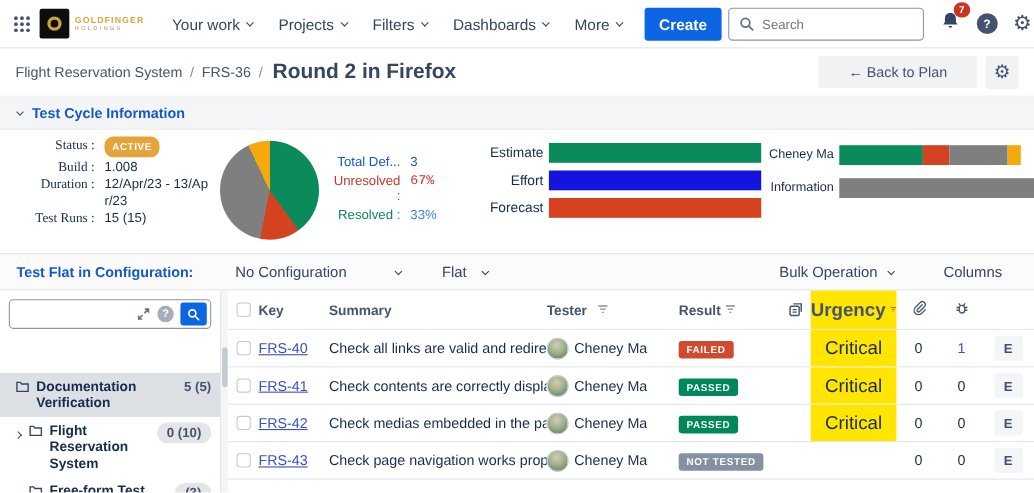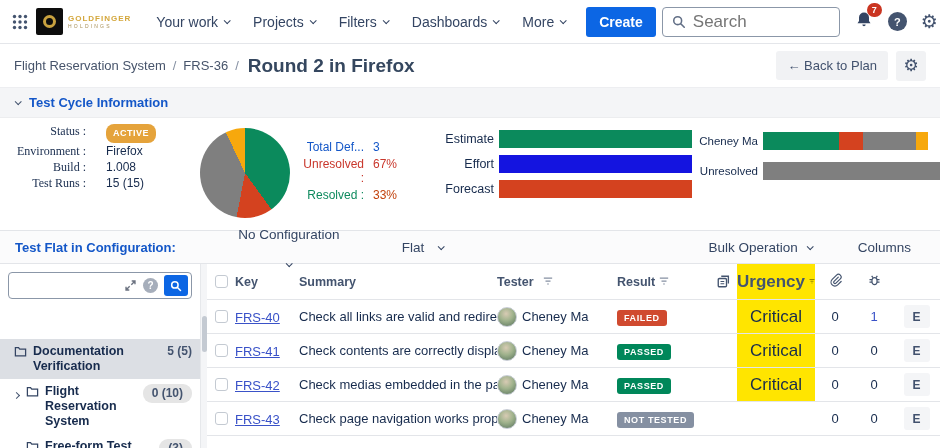--- a/index.html
+++ b/index.html
@@ -13,46 +13,46 @@
   .logo-box { width:27px; height:27px; background:#0d0d0d; border-radius:2px; display:flex; align-items:center; justify-content:center; }
   .logo-ring { width:13px; height:13px; border:3px solid #C9A23F; border-radius:50%; }
   .logo-txt1 { font-size:8px; font-weight:bold; color:#D4A73C; letter-spacing:1px; line-height:9px; }
   .logo-txt2 { font-size:5px; color:#A89058; letter-spacing:2.2px; line-height:7px; }
   .navitem { display:flex; align-items:center; gap:6px; font-size:14px; color:#344563; font-weight:500; padding:6px 9px; border-radius:4px; cursor:pointer; white-space:nowrap; }
   .chev { display:inline-block; width:5px; height:5px; border-right:1.8px solid currentColor; border-bottom:1.8px solid currentColor; transform:rotate(45deg) translateY(-1px); }
   .chev-right { transform:rotate(-45deg); }
   .btn-create { background:#0C66E4; color:#fff; font-size:14px; font-weight:600; border:none; border-radius:3px; padding:7px 13px; margin-left:6px; cursor:pointer; font-family:inherit; }
   .top-right { margin-left:auto; display:flex; align-items:center; gap:14px; }
   .searchbox { display:flex; align-items:center; gap:7px; width:178px; height:30px; border:1px solid #8B97A8; border-radius:4px; padding:0 9px; color:#626F86; }
-  .searchbox input { border:none; outline:none; width:120px; font-size:17px; font-family:inherit; color:#344563; background:transparent; }
+  .searchbox input { border:none; outline:none; width:120px; font-size:12px; font-family:inherit; color:#344563; background:transparent; }
   .bell-wrap { position:relative; cursor:pointer; }
   .badge7 { position:absolute; top:-7px; right:-8px; background:#CA3521; color:#fff; font-size:9px; font-weight:bold; min-width:15px; height:14px; border-radius:8px; display:flex; align-items:center; justify-content:center; padding:0 3px; }
   .help-circ { width:19px; height:19px; background:#44546F; color:#fff; border-radius:50%; font-size:11px; font-weight:bold; display:flex; align-items:center; justify-content:center; cursor:pointer; }
   .gear { font-size:19px; color:#42526E; cursor:pointer; line-height:1; }
 
   
   .crumbrow { height:44px; display:flex; align-items:center; padding:0 14px; border-bottom:1px solid #EDEEF1; }
   .crumb { font-size:13px; color:#47546B; cursor:pointer; }
   .crumbsep { color:#8590A2; margin:0 7px; font-size:13px; }
   .pagetitle { font-size:19px; font-weight:bold; color:#35475F; margin-left:2px; }
   .crumb-right { margin-left:auto; display:flex; align-items:center; gap:8px; }
-  .btn-back { background:#F1F2F4; border:none; border-radius:3px; padding:7px 11px; font-size:13px; color:#42526E; cursor:pointer; font-family:inherit; }
+  .btn-back { background:#F1F2F4; border:none; border-radius:3px; padding:7px 27px; font-size:13px; color:#42526E; cursor:pointer; font-family:inherit; }
   .btn-gear2 { background:#F1F2F4; border:none; border-radius:3px; width:30px; height:30px; font-size:17px; color:#42526E; cursor:pointer; }
 
   
   .sectionbar { height:30px; background:#F4F5F7; display:flex; align-items:center; gap:9px; padding:0 15px; border-bottom:1px solid #ECEDEF; cursor:pointer; }
   .sectionbar .chev { color:#44546F; }
   .sectiontitle { font-size:13px; font-weight:bold; color:#1457C8; }
 
   
   .cyclepanel { height:112px; display:flex; padding:6px 0 0 10px; overflow:hidden; }
   .fields { width:182px; font-size:12px; }
   .frow { display:flex; margin-bottom:1px; line-height:15px; }
   .flabel { width:76px; text-align:right; color:#172B4D; word-break:break-all; flex:none;font-family:Liberation Serif, serif; }
-  .fvalue { margin-left:20px; width:104px; word-break:break-all; }
+  .fvalue { margin-left:9px; width:104px; word-break:break-all; }
   .badge-active { color:#fff; font-size:9px; font-weight:bold; letter-spacing:.5px; padding:2px 7px; border-radius:8px; display:inline-block; }
   .pie { width:90px; height:90px; border-radius:50%; margin:4px 0 0 8px; flex:none; }
   .stats { margin:16px 0 0 12px; font-size:12px; width:108px; flex:none; }
   .srow { display:flex; line-height:14px; margin-bottom:3px; }
   .slabel { width:62px; text-align:right; flex:none; }
   .svalue { margin-left:9px; font-weight:500; }
   .tribars { margin:6px 0 0 26px; width:256px; flex:none; }
   .trirow { display:flex; align-items:center; margin-bottom:7px; }
   .trilabel { width:58px; text-align:right; font-size:12.5px; margin-right:5px; flex:none; }
   .hbar { height:18px; }
@@ -60,21 +60,21 @@
   .asrow { display:flex; align-items:center; margin-bottom:12px; }
   .aslabel { width:62px; text-align:right; font-size:11.5px; margin-right:5px; flex:none; }
   .stackwrap { flex:1; }
   .stackbar { display:flex; height:18px; }
   .stackbar div { height:100%; flex:none; }
 
   
   .configrow { height:34px; display:flex; align-items:center; padding:0 15px; background:#FBFBFC; border-top:1px solid #E3E5E9; border-bottom:1px solid #E3E5E9; }
   .configtitle { font-size:13px; font-weight:bold; color:#1457C8; }
   .dropdown { display:flex; align-items:center; gap:20px; font-size:13.5px; color:#344563; cursor:pointer; }
-  .dd1 { margin-left:38px; width:150px; justify-content:space-between;flex-direction:column; }
+  .dd1 { margin-left:38px; width:150px; justify-content:space-between; }
   .dd2 { margin-left:38px; gap:14px; }
   .cfg-right { margin-left:auto; display:flex; align-items:center; gap:46px; }
   .bulk { display:flex; align-items:center; gap:9px; font-size:13.5px; color:#344563; cursor:pointer; }
   .columns { font-size:13.5px; color:#344563; cursor:pointer; margin-right:14px; }
 
   
   .main { display:flex; height:184px; }
   .sidebar { width:200px; flex:none; padding-top:8px; overflow:hidden; }
   .sbsearch { margin:0 8px; height:27px; border:1px solid #8B97A8; border-radius:4px; display:flex; align-items:center; justify-content:flex-end; gap:6px; padding:0 3px; }
   .qcirc { width:15px; height:15px; background:#A6AEBB; color:#fff; border-radius:50%; font-size:10px; font-weight:bold; display:flex; align-items:center; justify-content:center; cursor:pointer; }
@@ -203,45 +203,45 @@
     <span class="sectiontitle">Test Cycle Information</span>
   </div>
 
   <div class="cyclepanel">
     <div class="fields">
       <div class="frow">
           <span class="flabel">Status :</span>
           <span class="fvalue"><span class="badge-active" style="background: rgb(229, 163, 59);">ACTIVE</span></span>
         </div>
       <div class="frow">
-          <span class="flabel">Environment :</span>
-          <span class="fvalue">Firefox</span>
-        </div>
-      <div class="frow">
           <span class="flabel">Build :</span>
           <span class="fvalue">1.008</span>
+        </div>
+      <div class="frow">
+          <span class="flabel">Duration :</span>
+          <span class="fvalue">12/Apr/23 - 13/Apr/23</span>
         </div>
       <div class="frow">
           <span class="flabel">Test Runs :</span>
           <span class="fvalue">15 (15)</span>
         </div>
     </div>
     <div class="pie" style="background: conic-gradient(rgb(11, 138, 92) 0%, rgb(11, 138, 92) 40%, rgb(212, 66, 31) 40%, rgb(212, 66, 31) 53%, rgb(127, 127, 127) 53%, rgb(127, 127, 127) 93%, rgb(247, 168, 13) 93%, rgb(247, 168, 13) 100%);"></div>
     <div class="stats">
       <div class="srow">
           <span class="slabel" style="color: rgb(20, 87, 200);">Total Def...</span>
           <span class="svalue" style="color: rgb(20, 87, 200);">3</span>
         </div>
       <div class="srow">
           <span class="slabel" style="color: rgb(201, 55, 44);">Unresolved :</span>
-          <span class="svalue" style="color: rgb(201, 55, 44);">67%</span>
+          <span class="svalue" style="color: rgb(201, 55, 44); font-family: Liberation Mono, monospace;">67%</span>
         </div>
       <div class="srow">
           <span class="slabel" style="color: rgb(14, 138, 94);">Resolved :</span>
-          <span class="svalue" style="color: #c2410c;">33%</span>
+          <span class="svalue" style="color: #3b82f6;">33%</span>
         </div>
     </div>
     <div class="tribars">
       <div class="trirow">
           <span class="trilabel">Estimate</span>
           <div class="hbar" style="width: 94%; background: rgb(11, 138, 92);"></div>
         </div>
       <div class="trirow">
           <span class="trilabel">Effort</span>
           <div class="hbar" style="width: 94%; background: rgb(20, 20, 224);"></div>
@@ -257,21 +257,21 @@
           <div class="stackwrap">
             <div class="stackbar">
               <div style="width: 38%; background: rgb(11, 138, 92);"></div>
               <div style="width: 12%; background: rgb(212, 66, 31);"></div>
               <div style="width: 26%; background: rgb(127, 127, 127);"></div>
               <div style="width: 6%; background: rgb(247, 168, 13);"></div>
             </div>
           </div>
         </div>
       <div class="asrow">
-          <span class="aslabel">Unresolved</span>
+          <span class="aslabel">Information</span>
           <div class="stackwrap">
             <div class="stackbar">
               <div style="width: 100%; background: rgb(127, 127, 127);"></div>
             </div>
           </div>
         </div>
     </div>
   </div>
 
   <div class="configrow">

